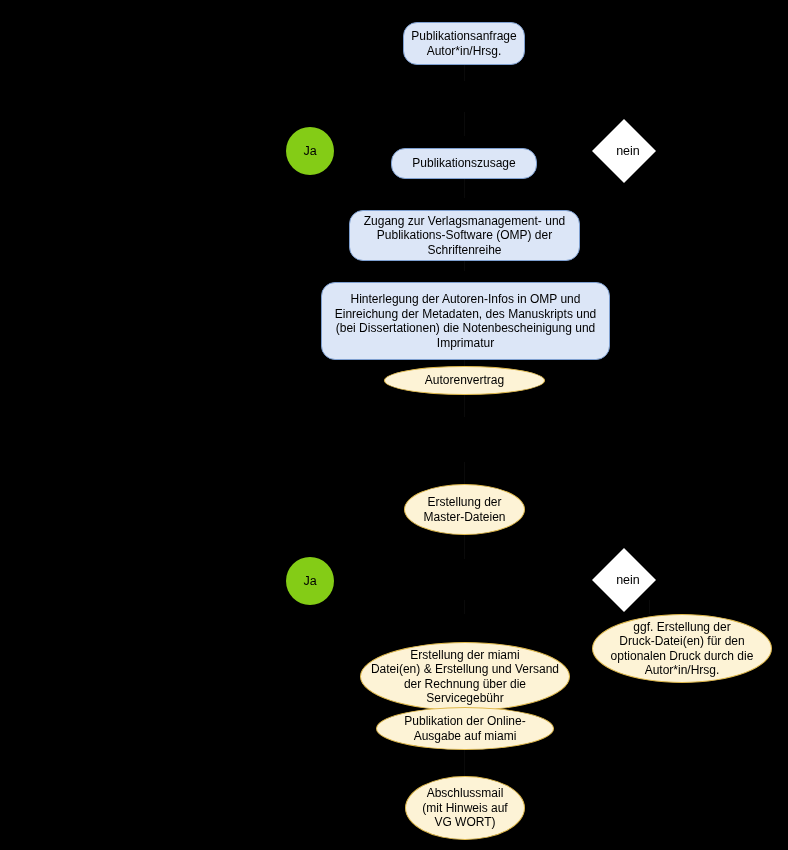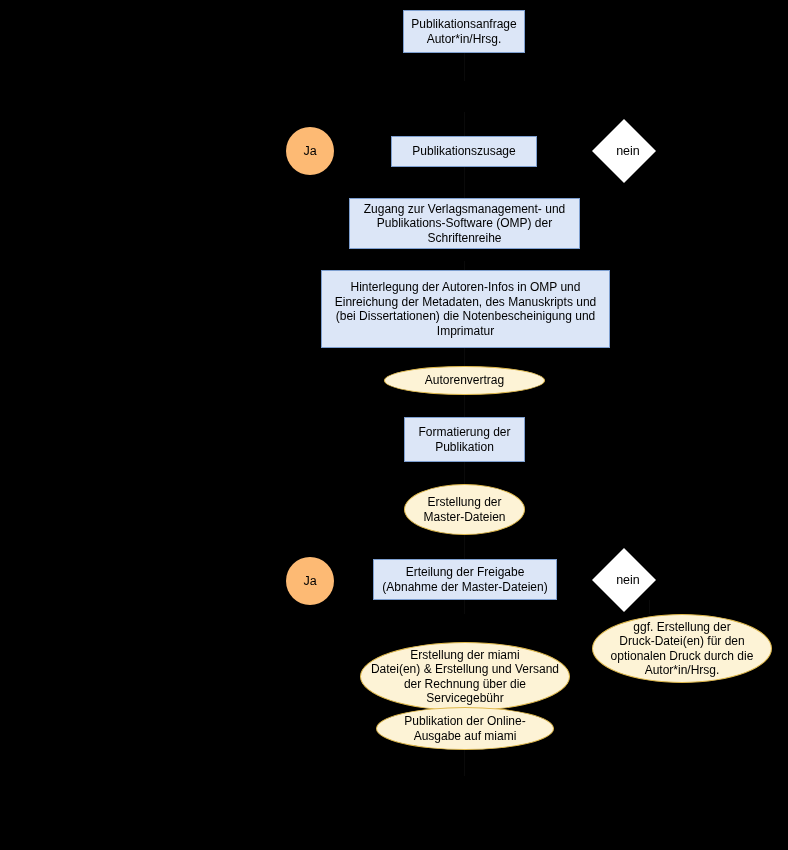--- a/index.html
+++ b/index.html
@@ -89,31 +89,32 @@
     text-align: center;
     color: #000000;
     font-size: 12px;
     line-height: 14.5px;
     white-space: pre-line;
   }
 
   .node.task {
     background: #dce6f7;
     border: 1.4px solid #7e9fd0;
-    border-radius: 0;
+    border-radius: 14px;
+    margin-top: 12px;
   }
 
   .node.service {
     background: #fdf3d6;
     border: 1.5px solid #dfb84b;
     border-radius: 50%;
   }
 
   .node.yes-circle {
-    background: #fdba74;
+    background: #84cc16;
     border-radius: 50%;
     font-size: 12.5px;
   }
 
   .node.diamond-wrap {
     background: transparent;
     border: none;
   }
   .diamond-shape {
     position: absolute;
@@ -186,38 +187,30 @@
     <span>Hinterlegung der Autoren-Infos in OMP und
 Einreichung der Metadaten, des Manuskripts und
 (bei Dissertationen) die Notenbescheinigung und
 Imprimatur</span>
   </div>
 
   <div class="node service" style="left:384px; top:366px; width:161px; height:29px;">
     <span>Autorenvertrag</span>
   </div>
 
-  <div class="node task" style="left:404px; top:417px; width:121px; height:45px;">
-    <span>Formatierung der
-Publikation</span>
-  </div>
 
   <div class="node service" style="left:404px; top:484px; width:121px; height:51px;">
     <span>Erstellung der
 Master-Dateien</span>
   </div>
 
   <div class="node yes-circle" style="left:286px; top:557px; width:48px; height:48px;">
     <span>Ja</span>
   </div>
 
-  <div class="node task" style="left:373px; top:559px; width:184px; height:41px;">
-    <span>Erteilung der Freigabe
-(Abnahme der Master-Dateien)</span>
-  </div>
 
   <div class="node diamond-wrap" style="left:592px; top:548px; width:64px; height:64px;">
     <div class="diamond-shape"></div>
     <span class="diamond-label">nein</span>
   </div>
 
   <div class="node service" style="left:360px; top:642px; width:210px; height:69px;">
     <span>Erstellung der miami
 Datei(en) &amp; Erstellung und Versand
 der Rechnung über die
@@ -229,14 +222,19 @@
 Druck-Datei(en) für den
 optionalen Druck durch die
 Autor*in/Hrsg.</span>
   </div>
 
   <div class="node service" style="left:376px; top:707px; width:178px; height:43px;">
     <span>Publikation der Online-
 Ausgabe auf miami</span>
   </div>
 
+  <div class="node service" style="left:405px; top:776px; width:120px; height:64px;">
+    <span>Abschlussmail
+(mit Hinweis auf
+VG WORT)</span>
+  </div>
 
 </div>
 
 </body></html>

